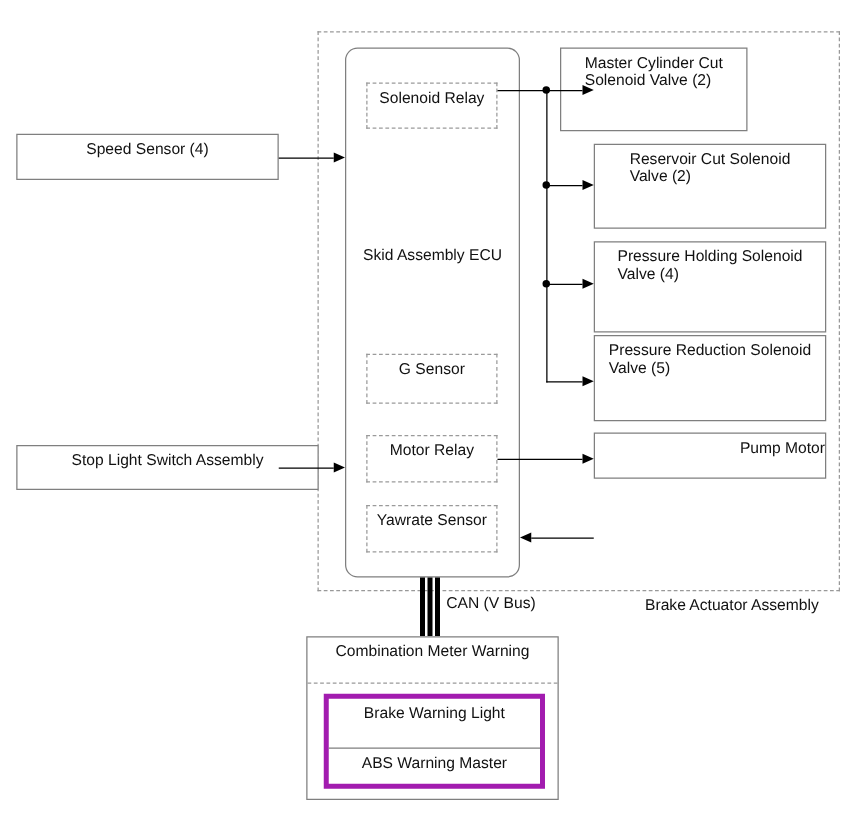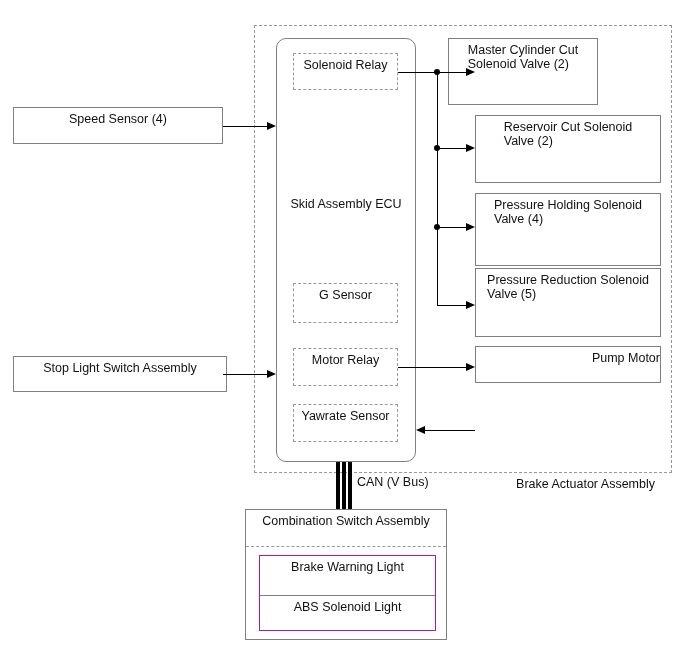--- a/index.html
+++ b/index.html
@@ -47,38 +47,38 @@
 </style>
 </head>
 <body>
 
 <div class="canvas">
 
   <div class="dashed" style="left:254px; top:25px; width:418px; height:448px;"></div>
 
   <div class="ecu" style="left:276px; top:38px; width:140px; height:424px;">
     <div class="ecu-title" style="top:158px;">Skid Assembly ECU</div>
-    <div class="module" style="left:16px; top:14px; width:105px; height:37px;">
+    <div class="module" style="left:16px; top:27px; width:105px; height:37px;">
       <span class="lbl">Solenoid Relay</span>
     </div>
     <div class="module" style="left:16px; top:244px; width:105px; height:40px;">
       <span class="lbl">G Sensor</span>
     </div>
     <div class="module" style="left:16px; top:309px; width:105px; height:38px;">
       <span class="lbl">Motor Relay</span>
     </div>
     <div class="module" style="left:16px; top:365px; width:105px; height:38px;">
       <span class="lbl">Yawrate Sensor</span>
     </div>
   </div>
 
   <div class="box" style="left:13px; top:107px; width:210px; height:37px;">
     <span class="lbl lbl-c">Speed Sensor (4)</span>
   </div>
-  <div class="box" style="left:13px; top:356px; width:214px; height:36px;">
+  <div class="box" style="left:13px; top:356px; width:242px; height:36px;">
     <span class="lbl lbl-c">Stop Light Switch Assembly</span>
   </div>
 
   <div class="box" style="left:448px; top:38px; width:150px; height:67px;">
     <span class="lbl">Master Cylinder Cut
 Solenoid Valve (2)</span>
   </div>
   <div class="box" style="left:475px; top:115px; width:186px; height:68px;">
     <span class="lbl">Reservoir Cut Solenoid
 Valve (2)</span>
@@ -121,25 +121,25 @@
   <div class="tri-l" style="left:416px; top:426px;"></div>
 
   <div class="busbar" style="left:336px; top:462px; height:47px;"></div>
   <div class="busbar" style="left:342px; top:462px; height:47px;"></div>
   <div class="busbar" style="left:348px; top:462px; height:47px;"></div>
   <div class="txt" style="left:357px; top:475px;">CAN (V Bus)</div>
 
   <div class="txt" style="left:455px; top:477px; width:200px; text-align:right;">Brake Actuator Assembly</div>
 
   <div class="box" style="left:245px; top:509px; width:202px; height:131px; display:block; padding-top:0;">
-    <div style="width:100%; text-align:center; padding-top:4px;">Combination Switch Assembly</div>
+    <div style="width:100%; text-align:center; padding-top:4px;">Combination Meter Warning</div>
     <div class="divider-dashed" style="top:36px;"></div>
-    <div style="position:absolute; left:13px; top:45px; width:177px; height:76px; border:1px solid #a21caf; box-sizing:border-box;">
+    <div style="position:absolute; left:13px; top:45px; width:177px; height:76px; border:4px solid #a21caf; box-sizing:border-box;">
       <div class="cell" style="width:100%; height:40px; border-bottom:1px solid #7f7f7f;">
         <span class="lbl lbl-c">Brake Warning Light</span>
       </div>
       <div class="cell" style="width:100%; height:34px;">
-        <span class="lbl lbl-c">ABS Solenoid Light</span>
+        <span class="lbl lbl-c">ABS Warning Master</span>
       </div>
     </div>
   </div>
 
 </div>
 
 </body></html>

